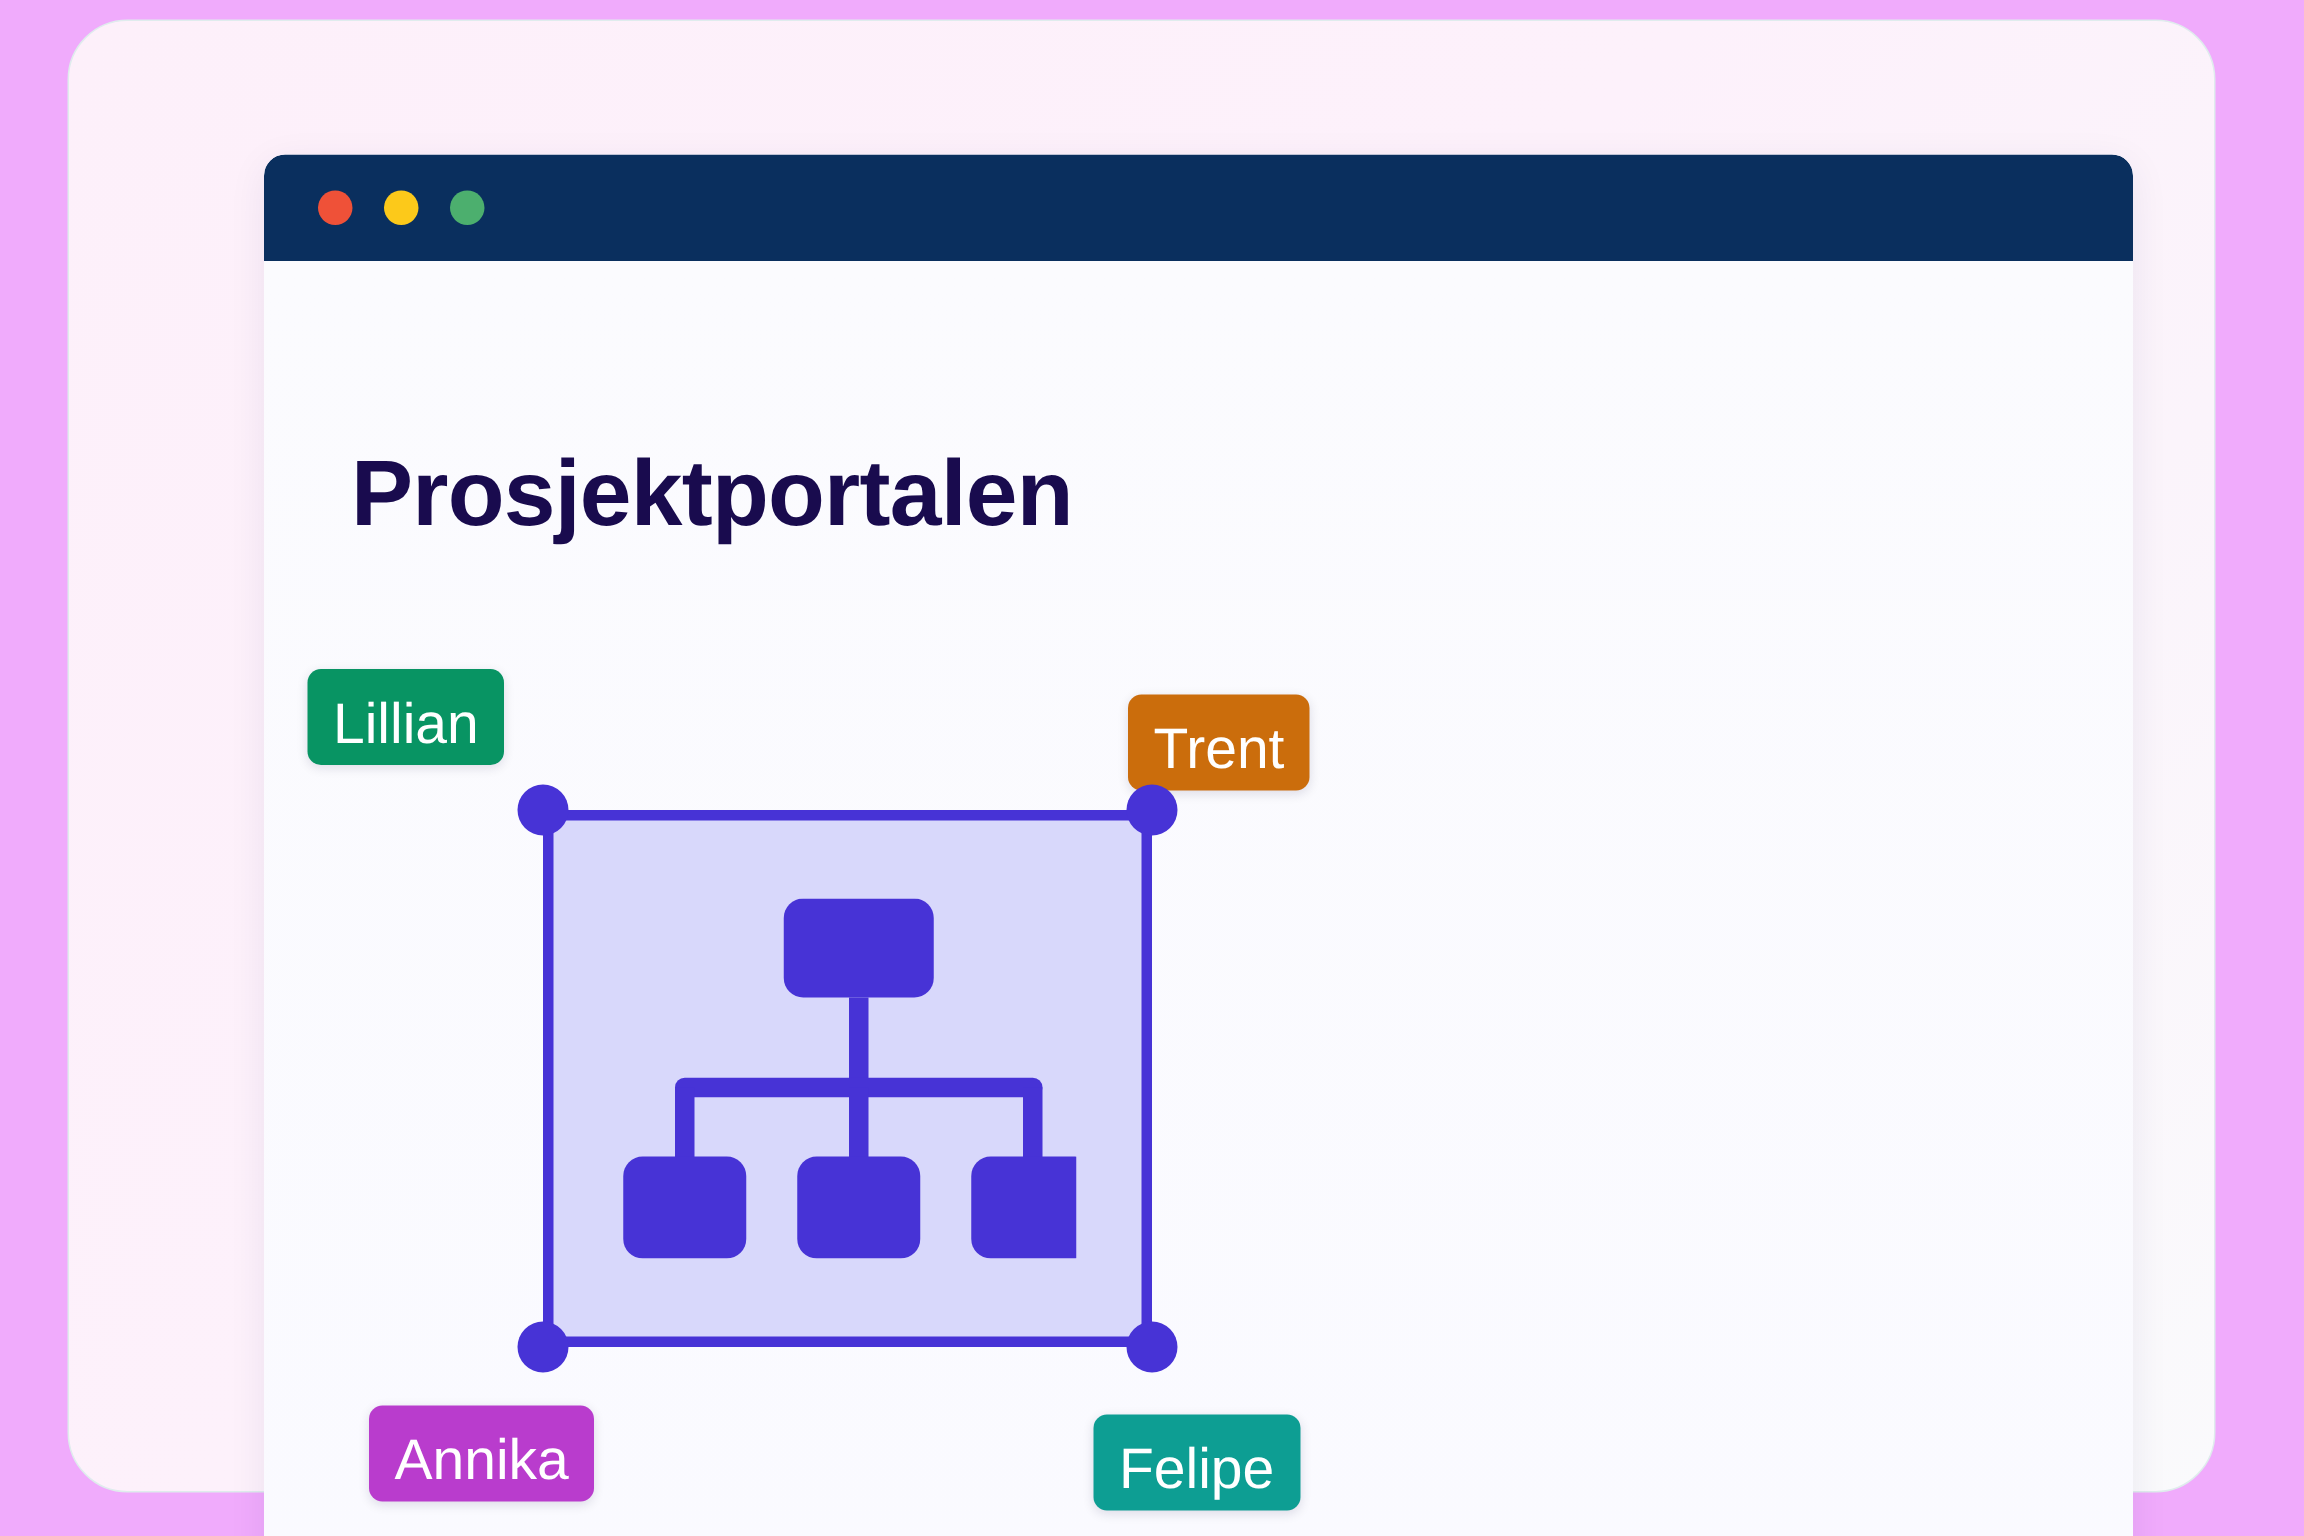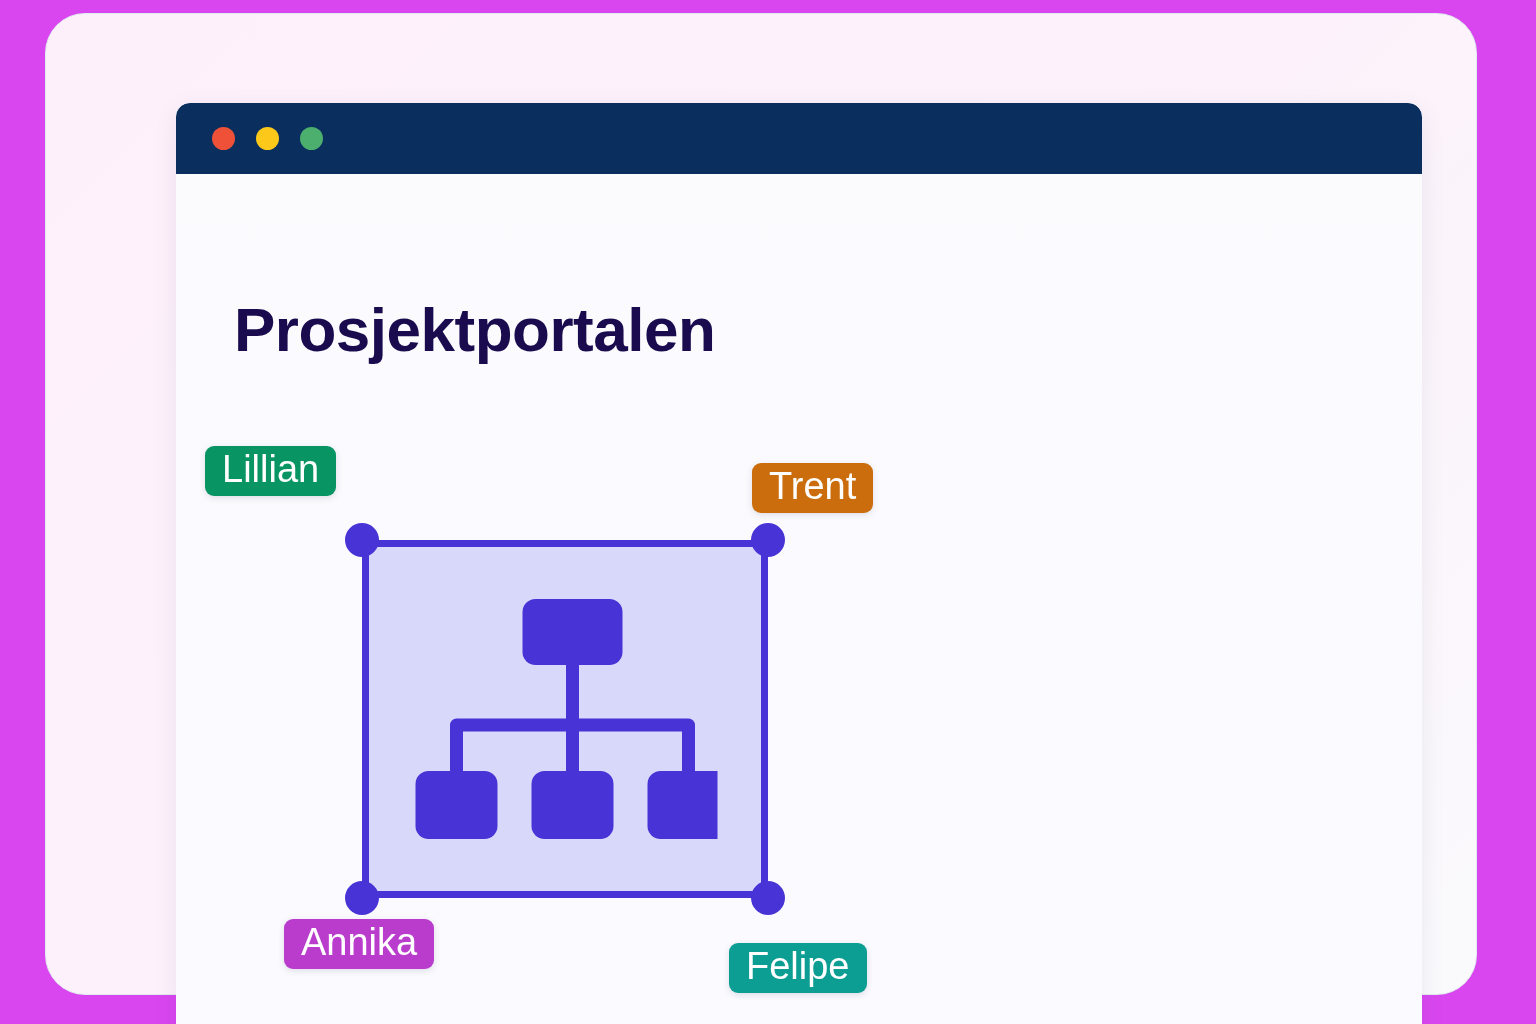--- a/index.html
+++ b/index.html
@@ -7,21 +7,21 @@
     width: 1536px; height: 1024px;
     background: #ffffff;
     font-family: "Liberation Sans", sans-serif;
     overflow: hidden;
   }
 
   #stage {
     position: relative;
     width: 1536px;
     height: 1024px;
-    background: #d946ef;
+    background: #f0abfc;
   }
 
   
   .backdrop {
     position: absolute;
     left: 45px;   top: 13px;
     width: 1432px; height: 982px;
     border-radius: 40px;
     background: linear-gradient(135deg, #fdf0fa 0%, #fdf1fb 45%, #fbf4fb 70%, #fafafc 100%);
     border: 1px solid #dfeced;
@@ -72,29 +72,29 @@
   
   .tag {
     position: absolute;
     display: flex;
     align-items: center;
     justify-content: center;
     color: #ffffff;
     font-size: 38px;
     font-weight: 400;
     border-radius: 9px;
-    padding: 4px 17px 8px 17px;
+    padding: 18px 17px 8px 17px;
     box-sizing: border-box;
     line-height: 1;
     white-space: nowrap;
     box-shadow: 0 2px 7px rgba(20,10,60,0.12);
   }
   .tag-lillian { left: 29px;  top: 272px; background: #089463; }
   .tag-trent   { left: 576px; top: 271px; background: #cb6d0c; margin-top: 18px; }
-  .tag-annika  { left: 70px;  top: 745px; background: #b93ccd; margin-left: 38px; }
+  .tag-annika  { left: 70px;  top: 763px; background: #b93ccd; }
   .tag-felipe  { left: 553px; top: 769px; background: #0d9e93; }
 
   
   .selection {
     position: absolute;
     left: 186px; top: 366px;
     width: 406px; height: 358px;
   }
   .sel-rect {
     position: absolute;

